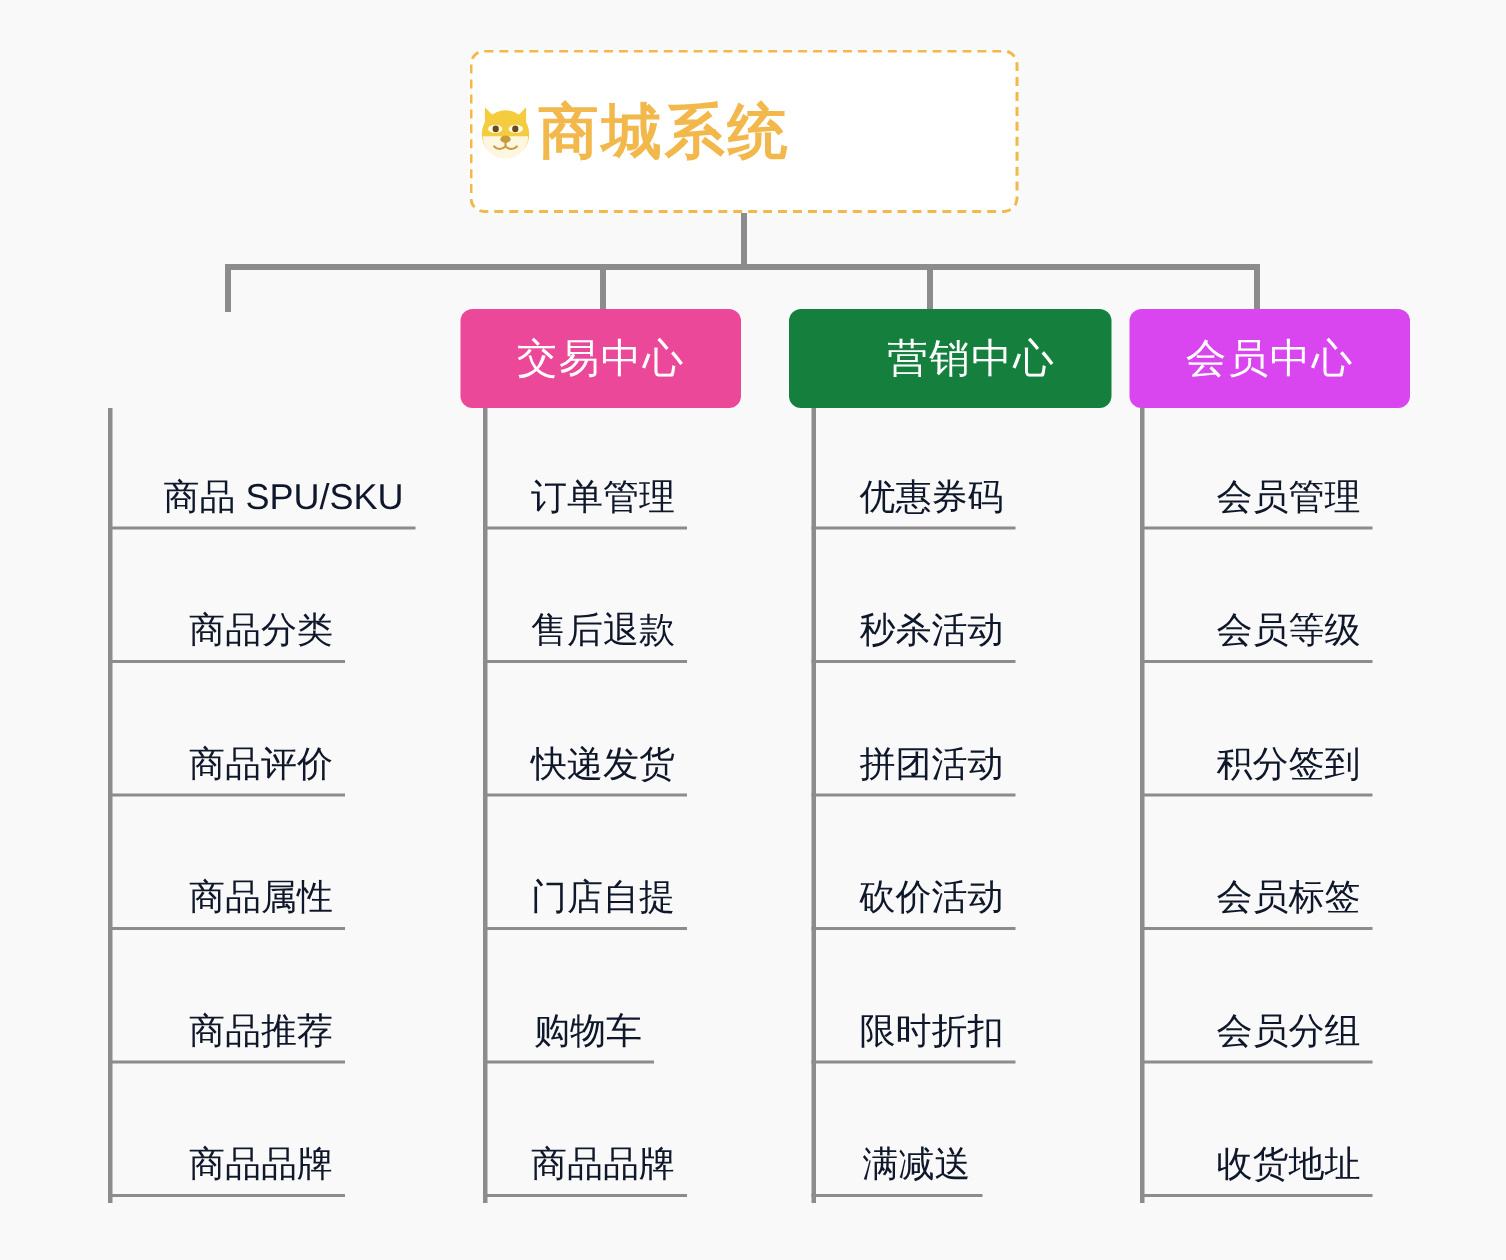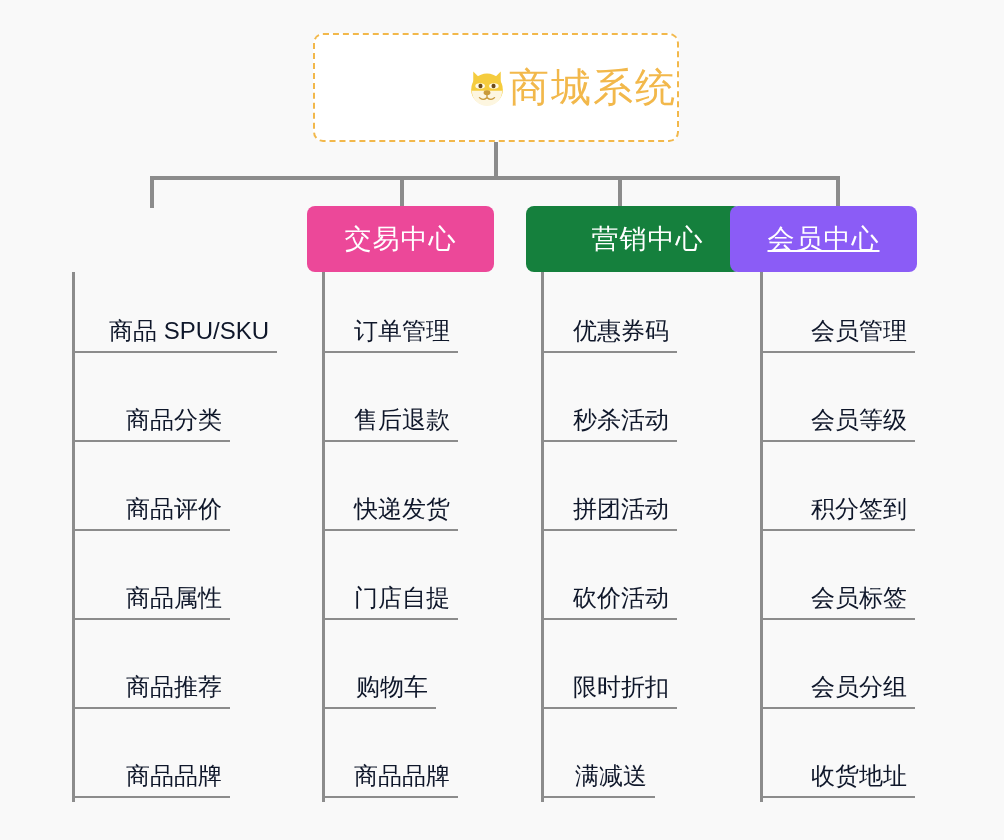--- a/index.html
+++ b/index.html
@@ -25,21 +25,22 @@
     left: 313px;
     top: 33px;
     width: 366px;
     height: 109px;
     box-sizing: border-box;
     background: #ffffff;
     border: 2px dashed #f2b84b;
     border-radius: 10px;
     display: flex;
     align-items: center;
-    justify-content: flex-end;
+    justify-content: flex-start;
+    font-weight: bold;
   }
   .root-emoji {
     font-size: 40px;
     line-height: 1;
     display: inline-block;
   }
   .root-emoji svg { display: block; }
   .root-title {
     font-size: 40px;
     color: #f2b84b;
@@ -134,21 +135,21 @@
   <div class="conn conn-v" style="left:400px; top:176px; height:32px;"></div>
   <div class="conn conn-v" style="left:618px; top:176px; height:32px;"></div>
   <div class="conn conn-v" style="left:836px; top:176px; height:32px;"></div>
 
   <div class="cat-header" style="left: 307px; background: #ec4899;">
     <span>交易中心</span>
   </div>
   <div class="cat-header" style="left: 526px; background: #15803d; padding-left: 28px;">
     <span>营销中心</span>
   </div>
-  <div class="cat-header" style="left: 730px; background: #8b5cf6; text-decoration: underline;">
+  <div class="cat-header" style="left: 753px; background: #d946ef;">
     <span>会员中心</span>
   </div>
 
   <div class="leaf-col" style="left:72px; width:205px;">
     <div class="leaf-trunk" style="height:530px;"></div>
     <div class="leaf-item" style="top:-8px;  width:205px;">
         <span class="leaf-label">商品 SPU/SKU</span>
       </div>
     <div class="leaf-item" style="top:81px;  width:158px;">
         <span class="leaf-label">商品分类</span>

